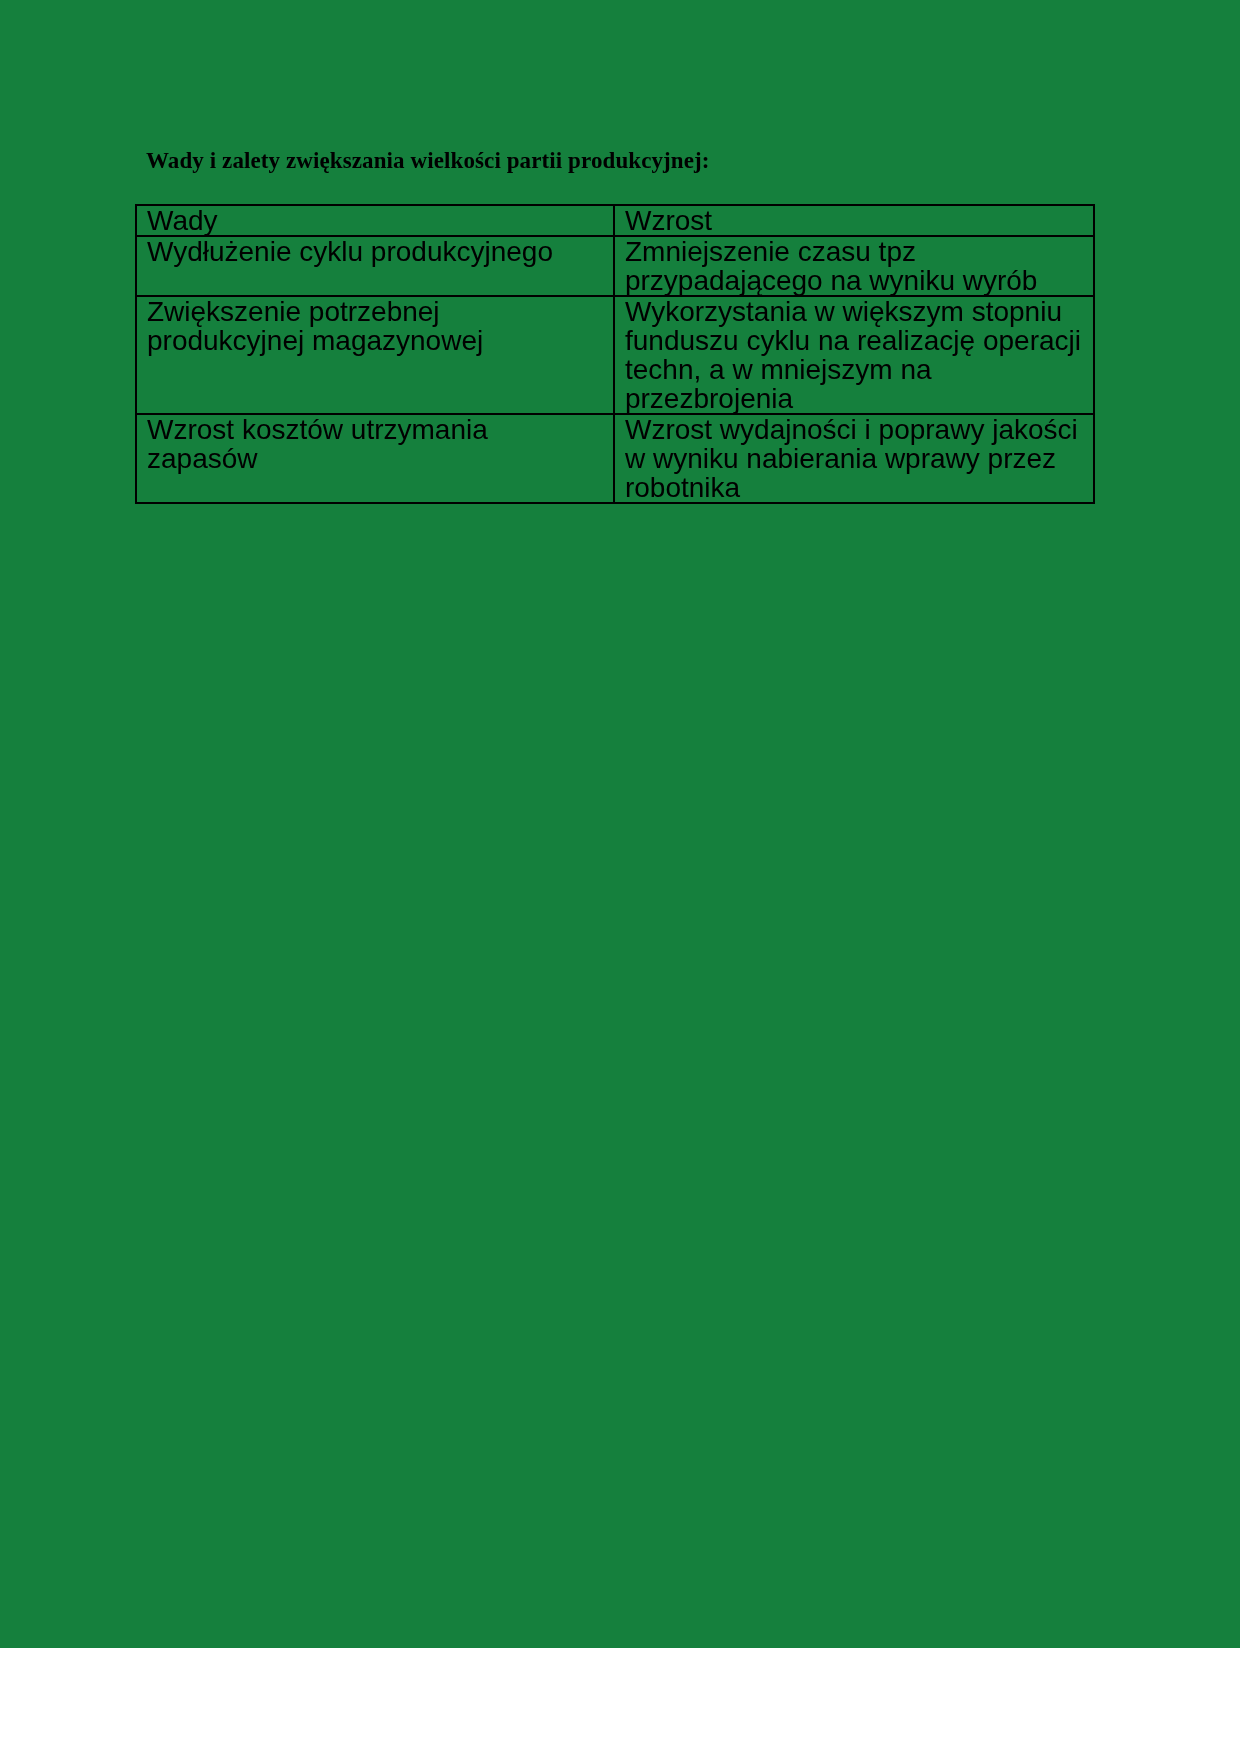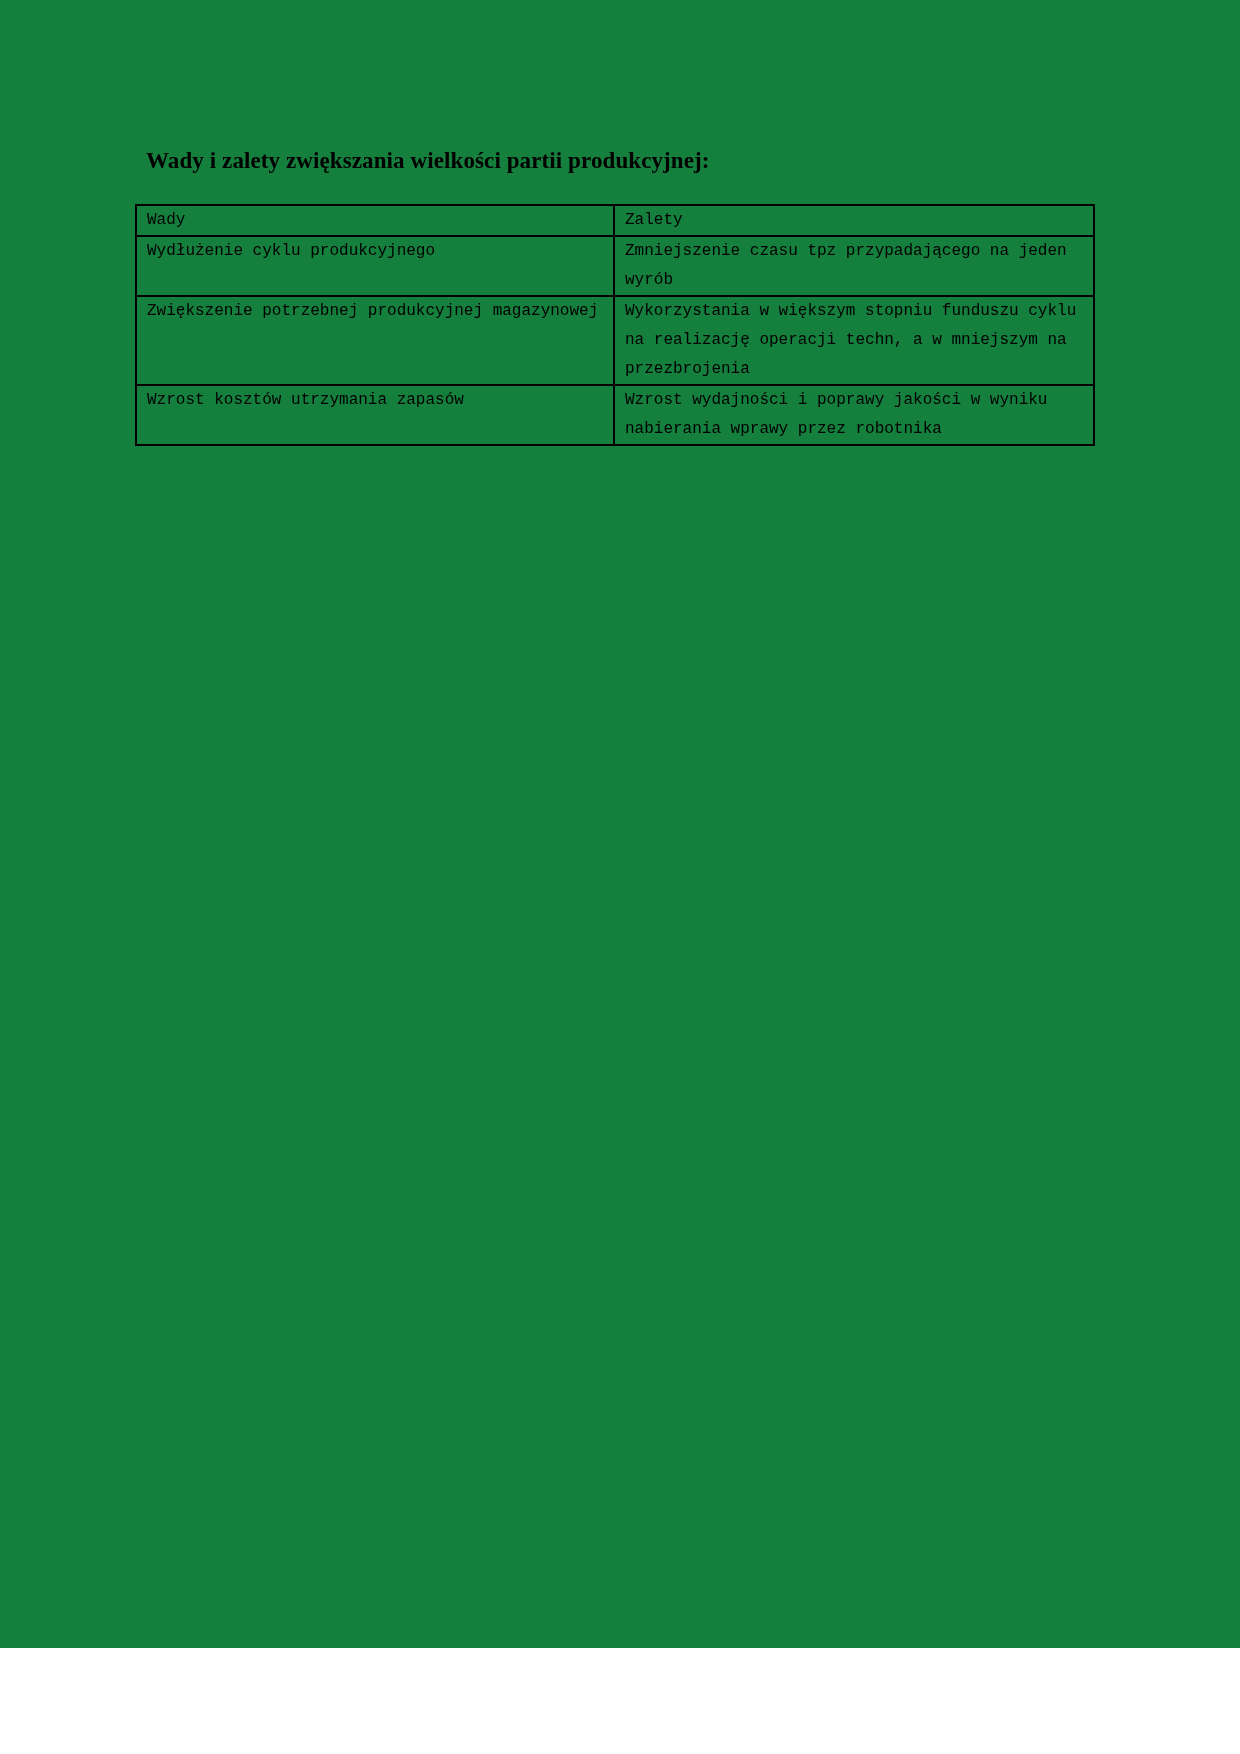--- a/index.html
+++ b/index.html
@@ -6,22 +6,22 @@
   body { width:1240px; height:1754px; position:relative; overflow:hidden; }
   .page { position:absolute; left:0; top:0; width:1240px; height:1648px; background:#15803d; }
   .title {
     position:absolute; left:146px; top:148px;
     font-family:"Liberation Serif", "DejaVu Serif", serif;
     font-weight:bold; font-size:23px; color:#000; letter-spacing:0.1px;
   }
   table.tbl {
     position:absolute; left:135px; top:204px;
     width:960px; border-collapse:collapse;
-    font-family:Liberation Mono, monospace;
-    font-size:16px; color:#000; line-height:29px;
+    font-family:Liberation Sans, sans-serif;
+    font-size:28px; color:#000; line-height:29px;
   }
   table.tbl td, table.tbl th {
     border:2px solid #000; vertical-align:top; text-align:left;
     padding:0 10px; font-weight:normal;
   }
   table.tbl th { height:28px; }
   table.tbl col.c1 { width:479px; }
   table.tbl col.c2 { width:481px; }
   .r1 td { height:58px;margin-top:31px; }
   .r2 td { height:86px; }
@@ -35,27 +35,27 @@
   <div class="title">Wady i zalety zwiększania wielkości partii produkcyjnej:</div>
 
   <table class="tbl">
     <colgroup>
         <col class="c1">
         <col class="c2">
       </colgroup>
     <thead>
       <tr>
         <th>Wady</th>
-        <th>Zalety</th>
+        <th>Wzrost</th>
       </tr>
     </thead>
     <tbody>
       <tr class="r1">
         <td>Wydłużenie cyklu produkcyjnego</td>
-        <td>Zmniejszenie czasu tpz przypadającego na jeden wyrób</td>
+        <td>Zmniejszenie czasu tpz przypadającego na wyniku wyrób</td>
       </tr>
       <tr class="r2">
         <td>Zwiększenie potrzebnej produkcyjnej magazynowej</td>
         <td>Wykorzystania w większym stopniu funduszu cyklu na realizację operacji techn, a w mniejszym na przezbrojenia</td>
       </tr>
       <tr class="r3">
         <td>Wzrost kosztów utrzymania zapasów</td>
         <td>Wzrost wydajności i poprawy jakości w wyniku nabierania wprawy przez robotnika</td>
       </tr>
     </tbody>

